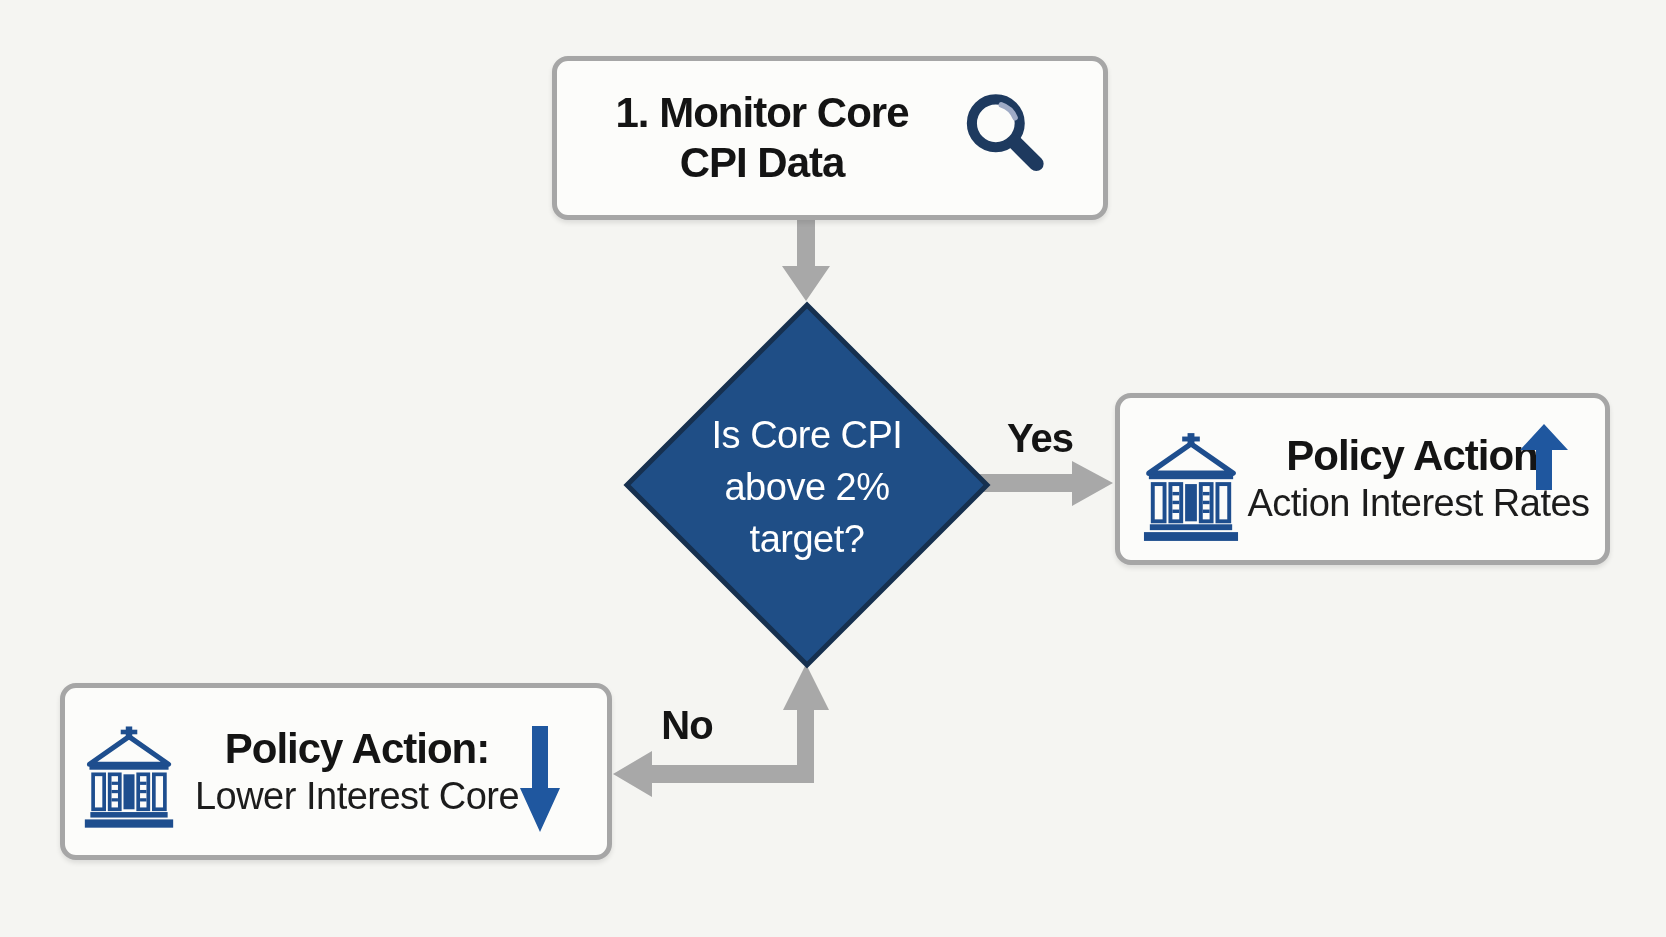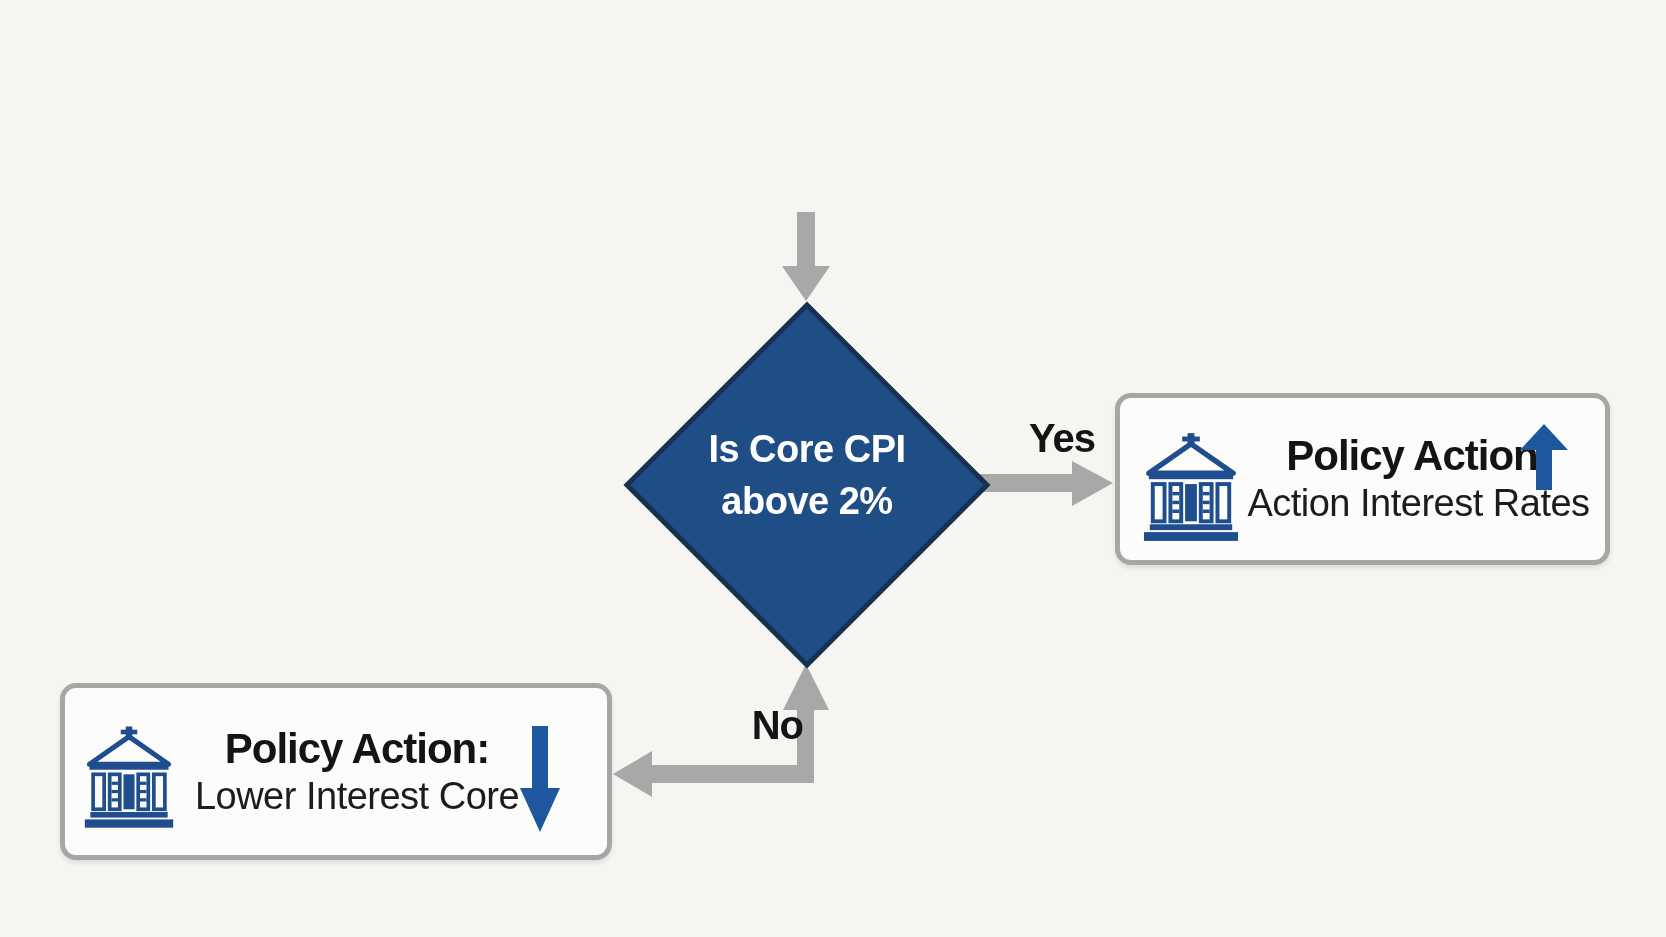--- a/index.html
+++ b/index.html
@@ -64,29 +64,29 @@
   .bank { position: absolute; }
   .box-raise .bank { left: 22px; top: 34px; }
   .box-lower .bank { left: 18px; top: 32px; }
   .blue-arrow { position: absolute; }
   .box-raise .blue-arrow { left: 400px; top: 26px; }
   .box-lower .blue-arrow { left: 455px; top: 38px; }
 
   .diamond-text {
     position: absolute; left: 637px; top: 409px; width: 340px;
     text-align: center; color: var(--c-text-white, #ffffff);
-    font-size: 38px; font-weight: 700; line-height: 52px; letter-spacing: -0.5px; margin-top: 14px;
+    font-size: 38px; font-weight: 400; line-height: 52px; letter-spacing: -0.5px;
   }
   .edge-label {
-    position: absolute; width: 110px; text-align: right;
+    position: absolute; width: 110px; text-align: center;
     font-size: 40px; font-weight: 700; color: var(--c-text-dark, #141414);
     letter-spacing: -1px;
   }
   .label-yes { left: 985px; top: 416px; }
-  .label-no  { left: 693px; top: 703px; }
+  .label-no  { left: 632px; top: 703px; }
 
   .bank-fill { fill: var(--c-bank-blue, #1e4e8e); }
   .bank-stroke { fill: none; stroke: var(--c-bank-blue, #1e4e8e); }
   .mag-stroke { fill: none; stroke: var(--c-magnifier-navy, #1e3a5f); }
   .mag-highlight { fill: none; stroke: var(--c-magnifier-highlight, #9fabc6); }
   .action-arrow-fill { fill: var(--c-action-arrow-blue, #1f579f); }
 </style>
 </head>
 <body>
 
@@ -96,24 +96,36 @@
 
     <polygon class="connector" points="797,212 815,212 815,266 830,266 806,301 782,266 797,266"></polygon>
 
     <polygon class="connector" points="975,474 1072,474 1072,461 1113,483 1072,506 1072,492 975,492"></polygon>
 
     <polygon class="connector" points="806,664 829,710 814,710 814,783 652,783 652,797 613,774 652,751 652,765 797,765 797,710 783,710"></polygon>
 
     <polygon class="diamond-shape" points="807,305 987,485 807,665 627,485"></polygon>
   </svg>
 
+  <div class="node-box box-monitor">
+    <div class="monitor-text">
+      <div>1. Monitor Core</div>
+      <div>CPI Data</div>
+    </div>
+    <svg class="magnifier" width="92" height="92" viewBox="0 0 100 100" xmlns="http://www.w3.org/2000/svg">
+      <circle class="mag-stroke" cx="40" cy="34" r="26" stroke-width="11"></circle>
+      <path class="mag-highlight" d="M 46 14 A 24 24 0 0 1 61 28" stroke-width="6" stroke-linecap="round"></path>
+      <line class="mag-stroke" x1="61" y1="55" x2="84" y2="78" stroke-width="16" stroke-linecap="round"></line>
+    </svg>
+  </div>
 
   <div class="diamond-text">
     <div>Is Core CPI</div>
     <div>above 2%</div>
+    <div>target?</div>
   </div>
 
   <div class="edge-label label-yes">Yes</div>
   <div class="edge-label label-no">No</div>
 
   <div class="node-box box-raise">
     <svg class="bank" width="98" height="112" viewBox="0 0 100 112" xmlns="http://www.w3.org/2000/svg">
       <rect class="bank-fill" x="46.5" y="0" width="7" height="14"></rect>
       <rect class="bank-fill" x="41" y="3.5" width="18" height="5"></rect>
       <polygon class="bank-stroke" points="50,11 93,41 7,41" stroke-width="5.5" stroke-linejoin="round"></polygon>

